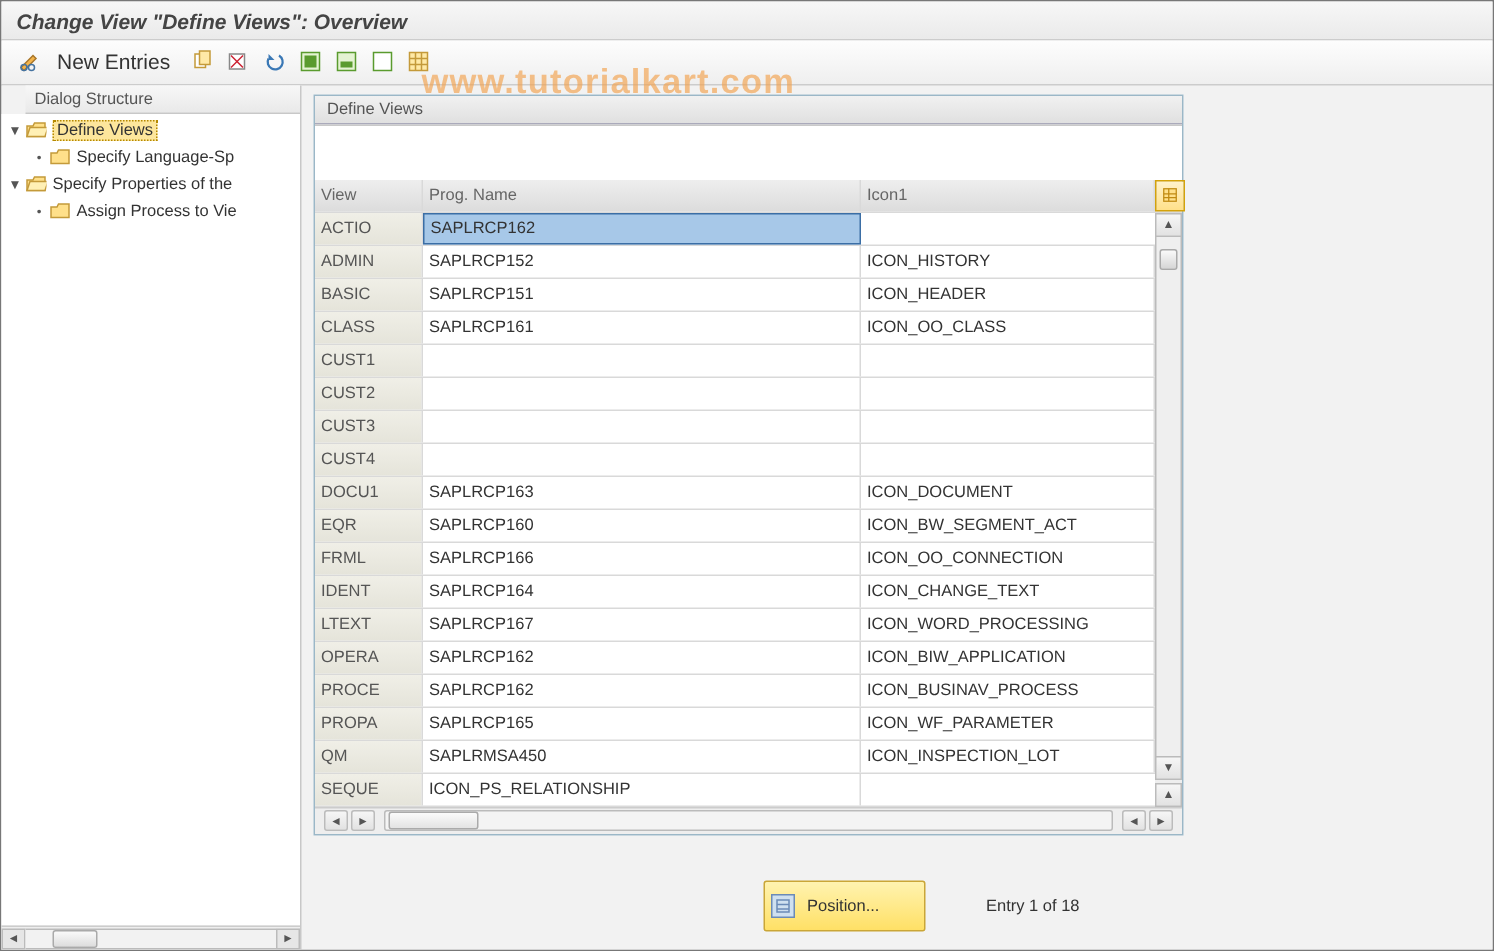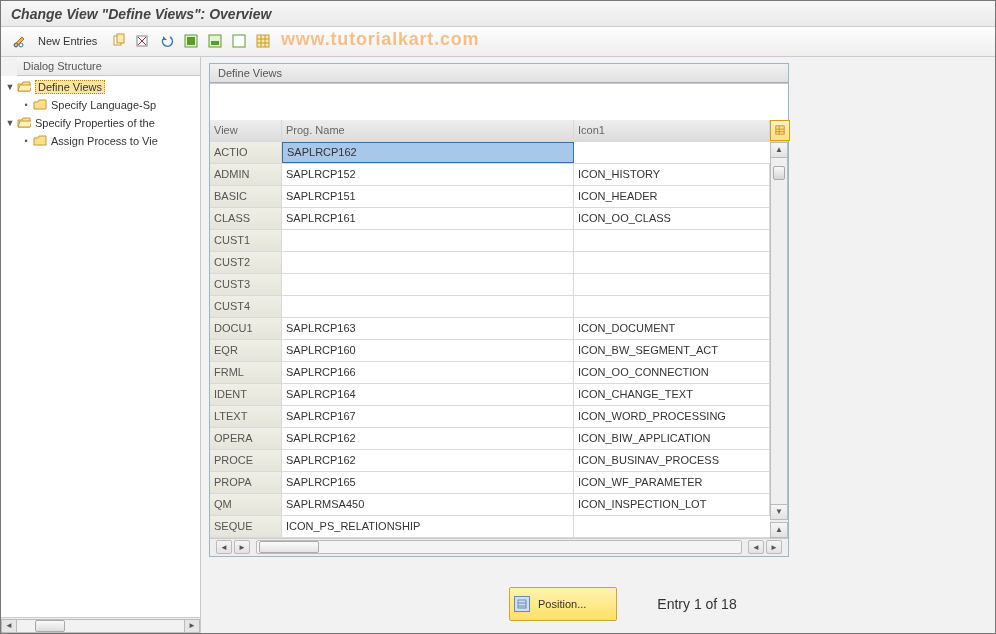--- a/index.html
+++ b/index.html
@@ -44,29 +44,29 @@
     cursor: pointer;
   }
   .new-entries {
     display: inline-flex;
     align-items: center;
     height: 20px;
     padding: 0 6px 0 2px;
     border: 1px solid transparent;
     border-radius: 2px;
     cursor: pointer;
-    font-size: 11px;
+    font-size: 14px;
     color: #333;
   }
   .icon-svg { width: 16px; height: 16px; display:block; }
   .watermark {
     position: absolute;
     left: 280px;
-    top: 2px;
-    font-size: 18px;
+    top: 14px;
+    font-size: 23px;
     letter-spacing: 0.8px;
     font-weight: 600;
     color: #f3a24d;
     opacity: 0.65;
     pointer-events: none;
   }
   .main {
     display: flex;
     height: calc(634px - 56px);
   }
@@ -238,21 +238,21 @@
     border-radius: 2px;
     padding: 0 30px 0 4px;
     cursor:pointer;
     font-size:11px;
     color:#333;
     gap:8px;
   }
   .position-btn .picon {
     width:16px;height:16px;border:1px solid #6b8bb7;background:#cfe0ef;display:flex;align-items:center;justify-content:center;
   }
-  .entry-text { font-size:14px; color:#333; }
+  .entry-text { font-size:11px; color:#333; }
   .outer-border {
     border:1px solid #777;
     height: 100%;
     display:flex;
     flex-direction:column;
   }
 </style>
 </head>
 <body>
 

